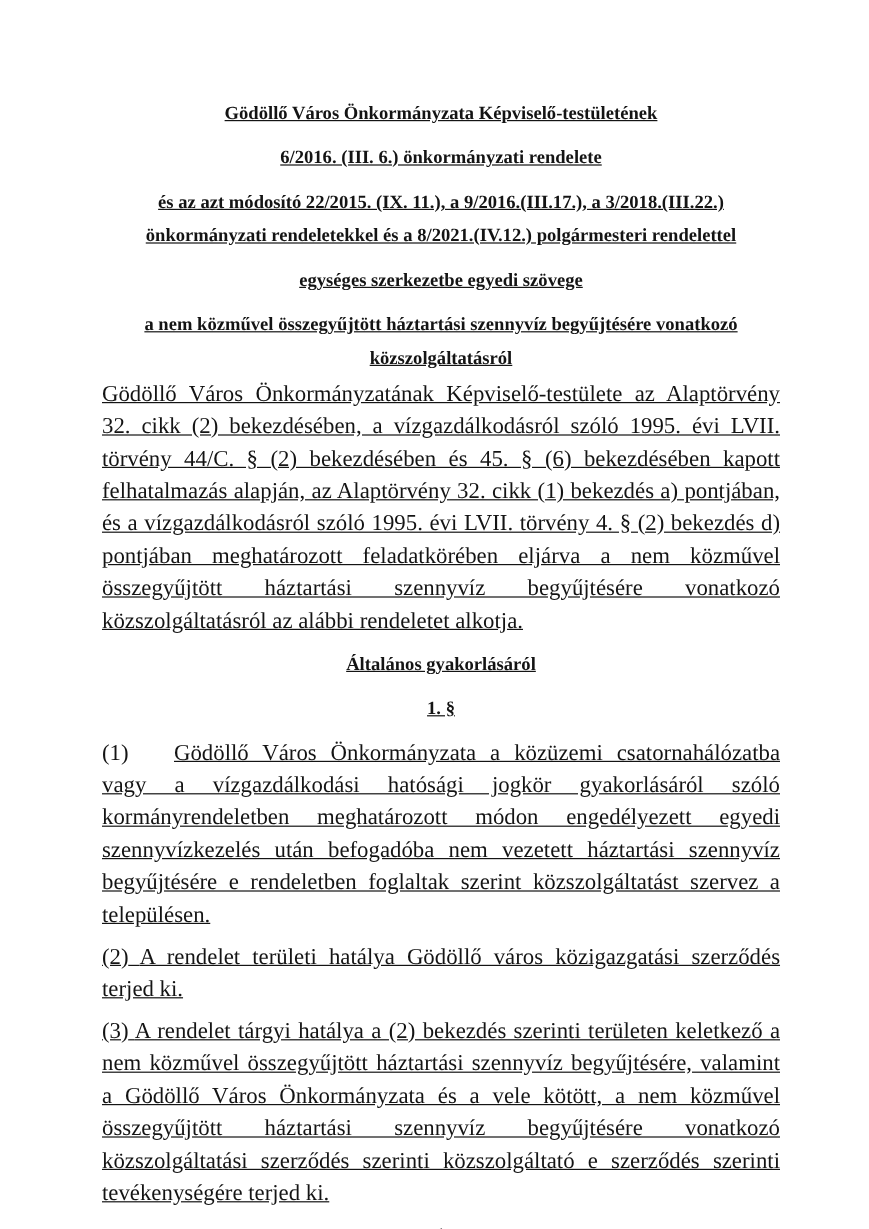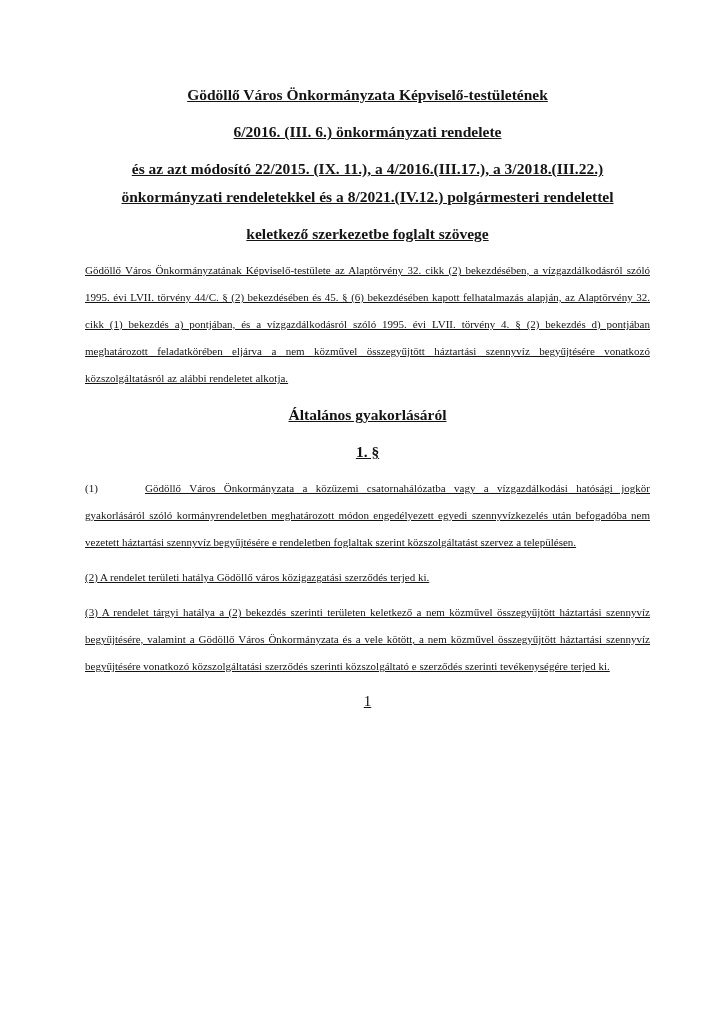--- a/index.html
+++ b/index.html
@@ -28,21 +28,21 @@
     font-weight: bold;
     text-align: center;
     line-height: 28px;
     margin: 0 0 9px 0;
   }
   .t-last {
     margin-bottom: 2px;
   }
   
   .body-p {
-    font-size: 11px;
+    font-size: 19px;
     line-height: 27px;
     text-align: justify;
     margin: 0 0 8px 0;
   }
   .preamble {
     margin-bottom: 9px;
   }
   .section-title, .section-num {
     margin: 0 0 9px 0;
   }
@@ -61,24 +61,25 @@
 </head>
 <body>
 
 <div class="page">
   <div class="content">
 
     <p class="t">Gödöllő Város Önkormányzata Képviselő-testületének</p>
 
     <p class="t">6/2016. (III. 6.) önkormányzati rendelete</p>
 
-    <p class="t">és az azt módosító 22/2015. (IX. 11.), a 4/2016.(III.17.), a 3/2018.(III.22.) önkormányzati rendeletekkel és a 8/2021.(IV.12.) polgármesteri rendelettel</p>
+    <p class="t">és az azt módosító 22/2015. (IX. 11.), a 9/2016.(III.17.), a 3/2018.(III.22.) önkormányzati rendeletekkel és a 8/2021.(IV.12.) polgármesteri rendelettel</p>
 
-    <p class="t">keletkező szerkezetbe foglalt szövege</p>
+    <p class="t">egységes szerkezetbe egyedi szövege</p>
 
+    <p class="t t-last">a nem közművel összegyűjtött háztartási szennyvíz begyűjtésére vonatkozó közszolgáltatásról</p>
 
     <p class="body-p preamble">Gödöllő Város Önkormányzatának Képviselő-testülete az Alaptörvény 32. cikk (2) bekezdésében, a vízgazdálkodásról szóló 1995. évi LVII. törvény 44/C. § (2) bekezdésében és 45. § (6) bekezdésében kapott felhatalmazás alapján, az Alaptörvény 32. cikk (1) bekezdés a) pontjában, és a vízgazdálkodásról szóló 1995. évi LVII. törvény 4. § (2) bekezdés d) pontjában meghatározott feladatkörében eljárva a nem közművel összegyűjtött háztartási szennyvíz begyűjtésére vonatkozó közszolgáltatásról az alábbi rendeletet alkotja.</p>
 
     <p class="t section-title">Általános gyakorlásáról</p>
 
     <p class="t section-num">1. §</p>
 
     <p class="body-p"><span class="pm-tab">(1)</span><span>Gödöllő Város Önkormányzata a közüzemi csatornahálózatba vagy a vízgazdálkodási hatósági jogkör gyakorlásáról szóló kormányrendeletben meghatározott módon engedélyezett egyedi szennyvízkezelés után befogadóba nem vezetett háztartási szennyvíz begyűjtésére e rendeletben foglaltak szerint közszolgáltatást szervez a településen.</span></p>
 
     <p class="body-p"><span>(2)</span> <span>A rendelet területi hatálya Gödöllő város közigazgatási szerződés terjed ki.</span></p>

